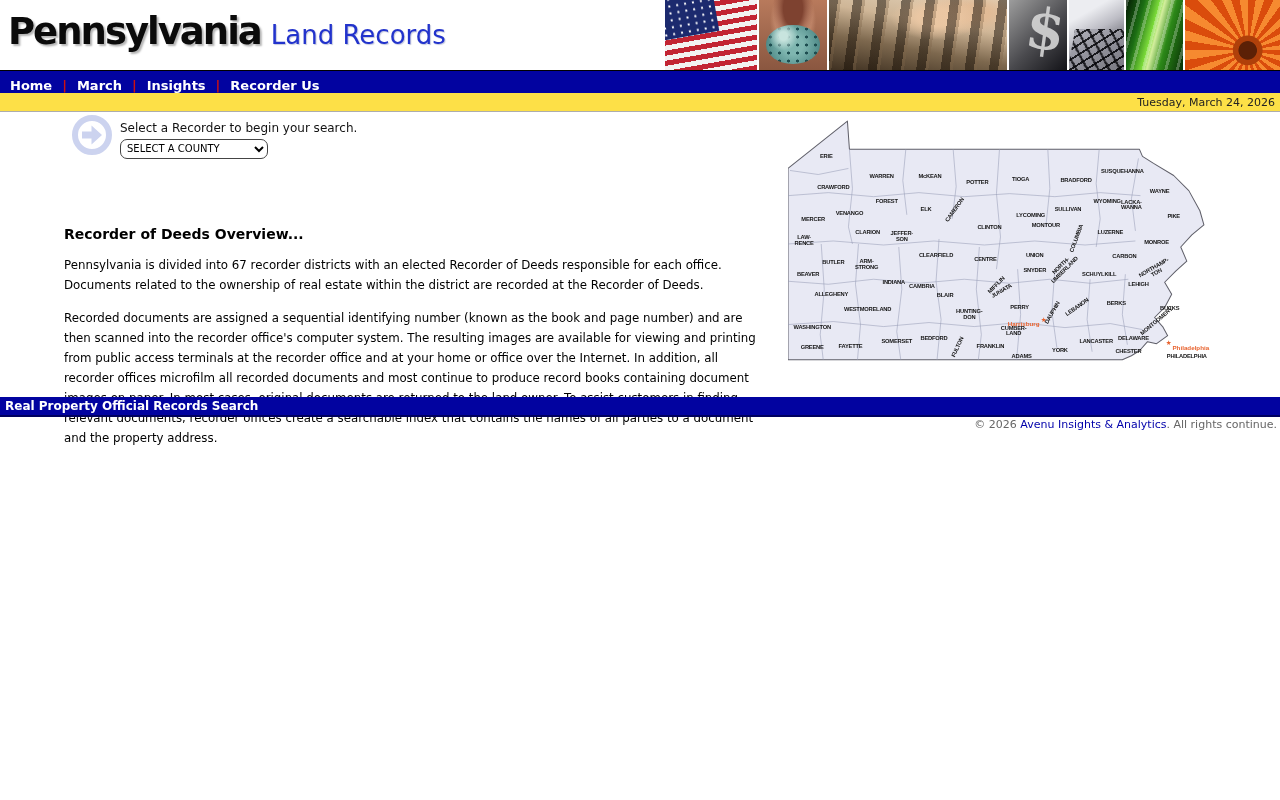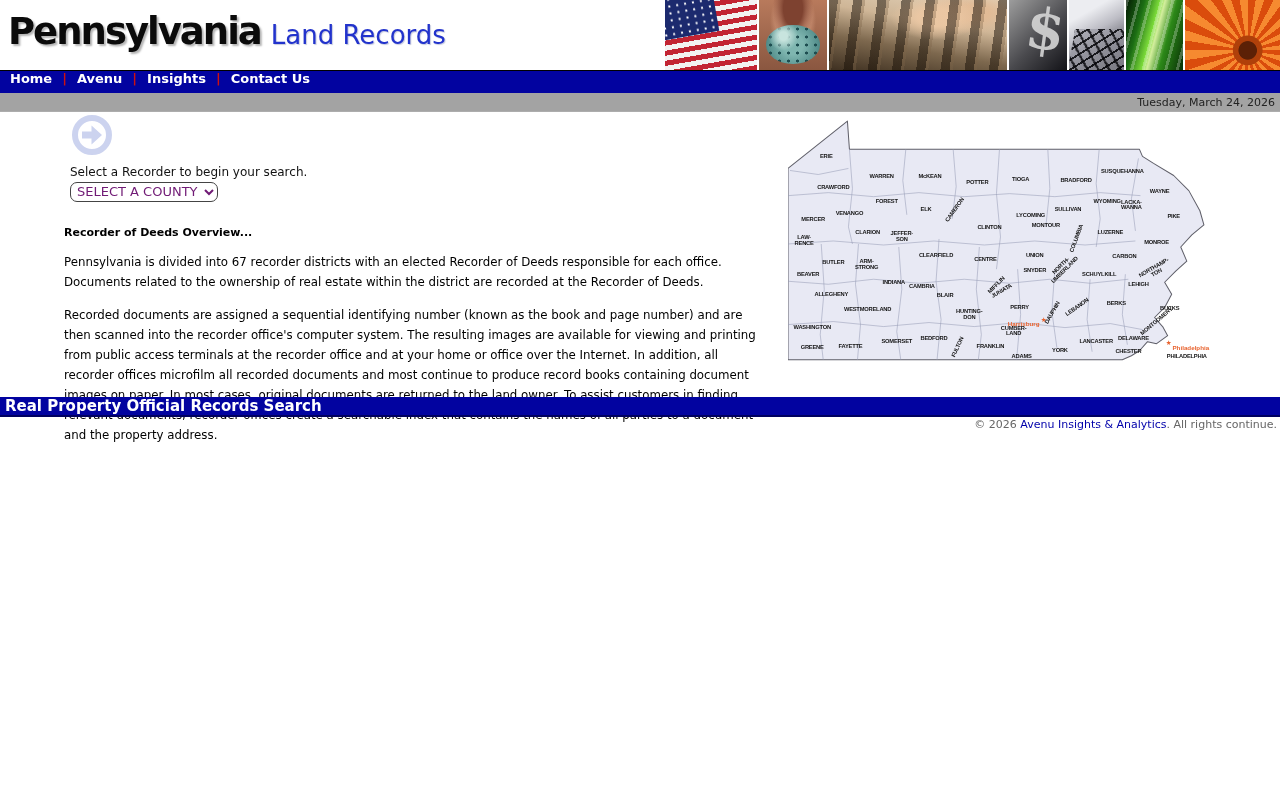--- a/index.html
+++ b/index.html
@@ -55,58 +55,58 @@
     background:
       repeating-linear-gradient(105deg, rgba(255,255,255,.25) 0 3px, rgba(0,0,0,0) 3px 11px),
       linear-gradient(105deg,#041a04 0%,#1c6e14 25%,#7ddc3a 45%,#d3ee9d 52%,#2c8818 68%,#082f05 100%); }
   .tile-flower { width:95px;
     background:
       radial-gradient(circle at 66% 72%, #5c2006 0 11%, #b0400a 12% 18%, rgba(0,0,0,0) 19%),
       repeating-conic-gradient(from 0deg at 66% 72%, #da4c0c 0 9deg, #f68a30 9deg 18deg); }
 
   
   .navbar { position:absolute; top:70px; left:0; width:1280px; height:23px; background:#0203a0;
-    border-top:1px solid #000; display:flex; align-items:flex-start; }
+    border-top:1px solid #000; display:flex; align-items:flex-end; }
   .nav-link { color:#fff; font-size:13px; font-weight:bold; text-decoration:none;
     padding:0 10px; cursor:pointer; }
   .nav-sep { color:#cc1111; font-size:13px; font-weight:bold; }
 
   
-  .datebar { position:absolute; top:93px; left:0; width:1280px; height:19px; background:#a3a3a3;
+  .datebar { position:absolute; top:93px; left:0; width:1280px; height:19px; background:#fde047;
     border-bottom:1px solid #adadad; display:flex; align-items:center; justify-content:flex-end;
     padding-right:5px; font-size:11px; color:#222; }
 
   
-  .search-row { position:absolute; left:70px; top:113px; display:flex; align-items:flex-start;flex-direction:column; }
+  .search-row { position:absolute; left:70px; top:113px; display:flex; align-items:flex-start; }
   .go-icon { width:44px; height:44px; margin-right:6px; flex:none; }
   .search-prompt { font-size:12px; color:#111; margin:8px 0 2px 0; }
-  .county-select { width:148px; height:20px; font-size:13px; font-family:inherit;
-    border:1px solid #444; border-radius:7px; background:#fff; color:#701a75; padding:0 2px; }
+  .county-select { width:148px; height:20px; font-size:10px; font-family:inherit;
+    border:1px solid #444; border-radius:7px; background:#fff; color:#000000; padding:0 2px; }
 
   
   .overview { position:absolute; left:64px; top:218px; width:706px; color:#000; }
-  .overview h3 { font-size:11px; margin:8px 0 13px 0; }
+  .overview h3 { font-size:14px; margin:8px 0 13px 0; }
   .overview p { font-size:11.8px; line-height:20px; margin:0 0 13px 0; }
 
   
   .map-wrap { position:absolute; left:788px; top:118px; width:428px; height:254px; }
   .map-wrap svg { width:100%; height:100%; }
   .state-shape { fill:#e8e9f4; stroke:#5e5e68; stroke-width:1; stroke-linejoin:round; }
   .cline { fill:none; stroke:#989ebwrong; }
   .cline { fill:none; stroke:#979db6; stroke-width:.55; stroke-linejoin:round; }
   .county-label { font-family:"Liberation Sans",sans-serif; font-size:5.7px; font-weight:bold;
     fill:#141414; text-anchor:middle; letter-spacing:-.2px; }
   .city-label { font-family:"Liberation Sans",sans-serif; font-size:6.2px; font-weight:bold;
     text-anchor:middle; }
   .city-star { font-size:6.5px; text-anchor:middle; }
 
   
   .footerbar { position:absolute; top:397px; left:0; width:1280px; height:20px; background:#0203a0;
     border-bottom:2px solid #000060; display:flex; align-items:center; padding-left:5px; }
-  .footerbar span { color:#fff; font-size:15px; font-weight:bold; }
+  .footerbar span { color:#fff; font-size:12px; font-weight:bold; }
   .copyright { position:absolute; top:418px; right:3px; font-size:11px; color:#666; }
   .copyright a { color:#0000aa; cursor:pointer;text-align:center; }
 </style>
 </head>
 <body>
 
 <div class="page">
 
   <div class="header">
     <div class="logo">
@@ -121,25 +121,25 @@
       </div>
       <div class="tile tile-laptop"></div>
       <div class="tile tile-green"></div>
       <div class="tile tile-flower"></div>
     </div>
   </div>
 
   <div class="navbar">
     <a class="nav-link">Home</a>
     <span class="nav-sep">|</span>
-    <a class="nav-link">Avenu</a>
+    <a class="nav-link">March</a>
     <span class="nav-sep">|</span>
     <a class="nav-link">Insights</a>
     <span class="nav-sep">|</span>
-    <a class="nav-link">Contact Us</a>
+    <a class="nav-link">Recorder Us</a>
   </div>
 
   <div class="datebar">
     <span>Tuesday, March 24, 2026</span>
   </div>
 
   <div class="search-row">
     <svg class="go-icon" viewBox="0 0 44 44">
       <circle cx="22" cy="22" r="17" fill="none" stroke="#ccd3ef" stroke-width="6"></circle>
       <path d="M12 18.5 h9.5 v-6 l10.5 9.5 -10.5 9.5 v-6 H12 z" fill="#ccd3ef"></path>

